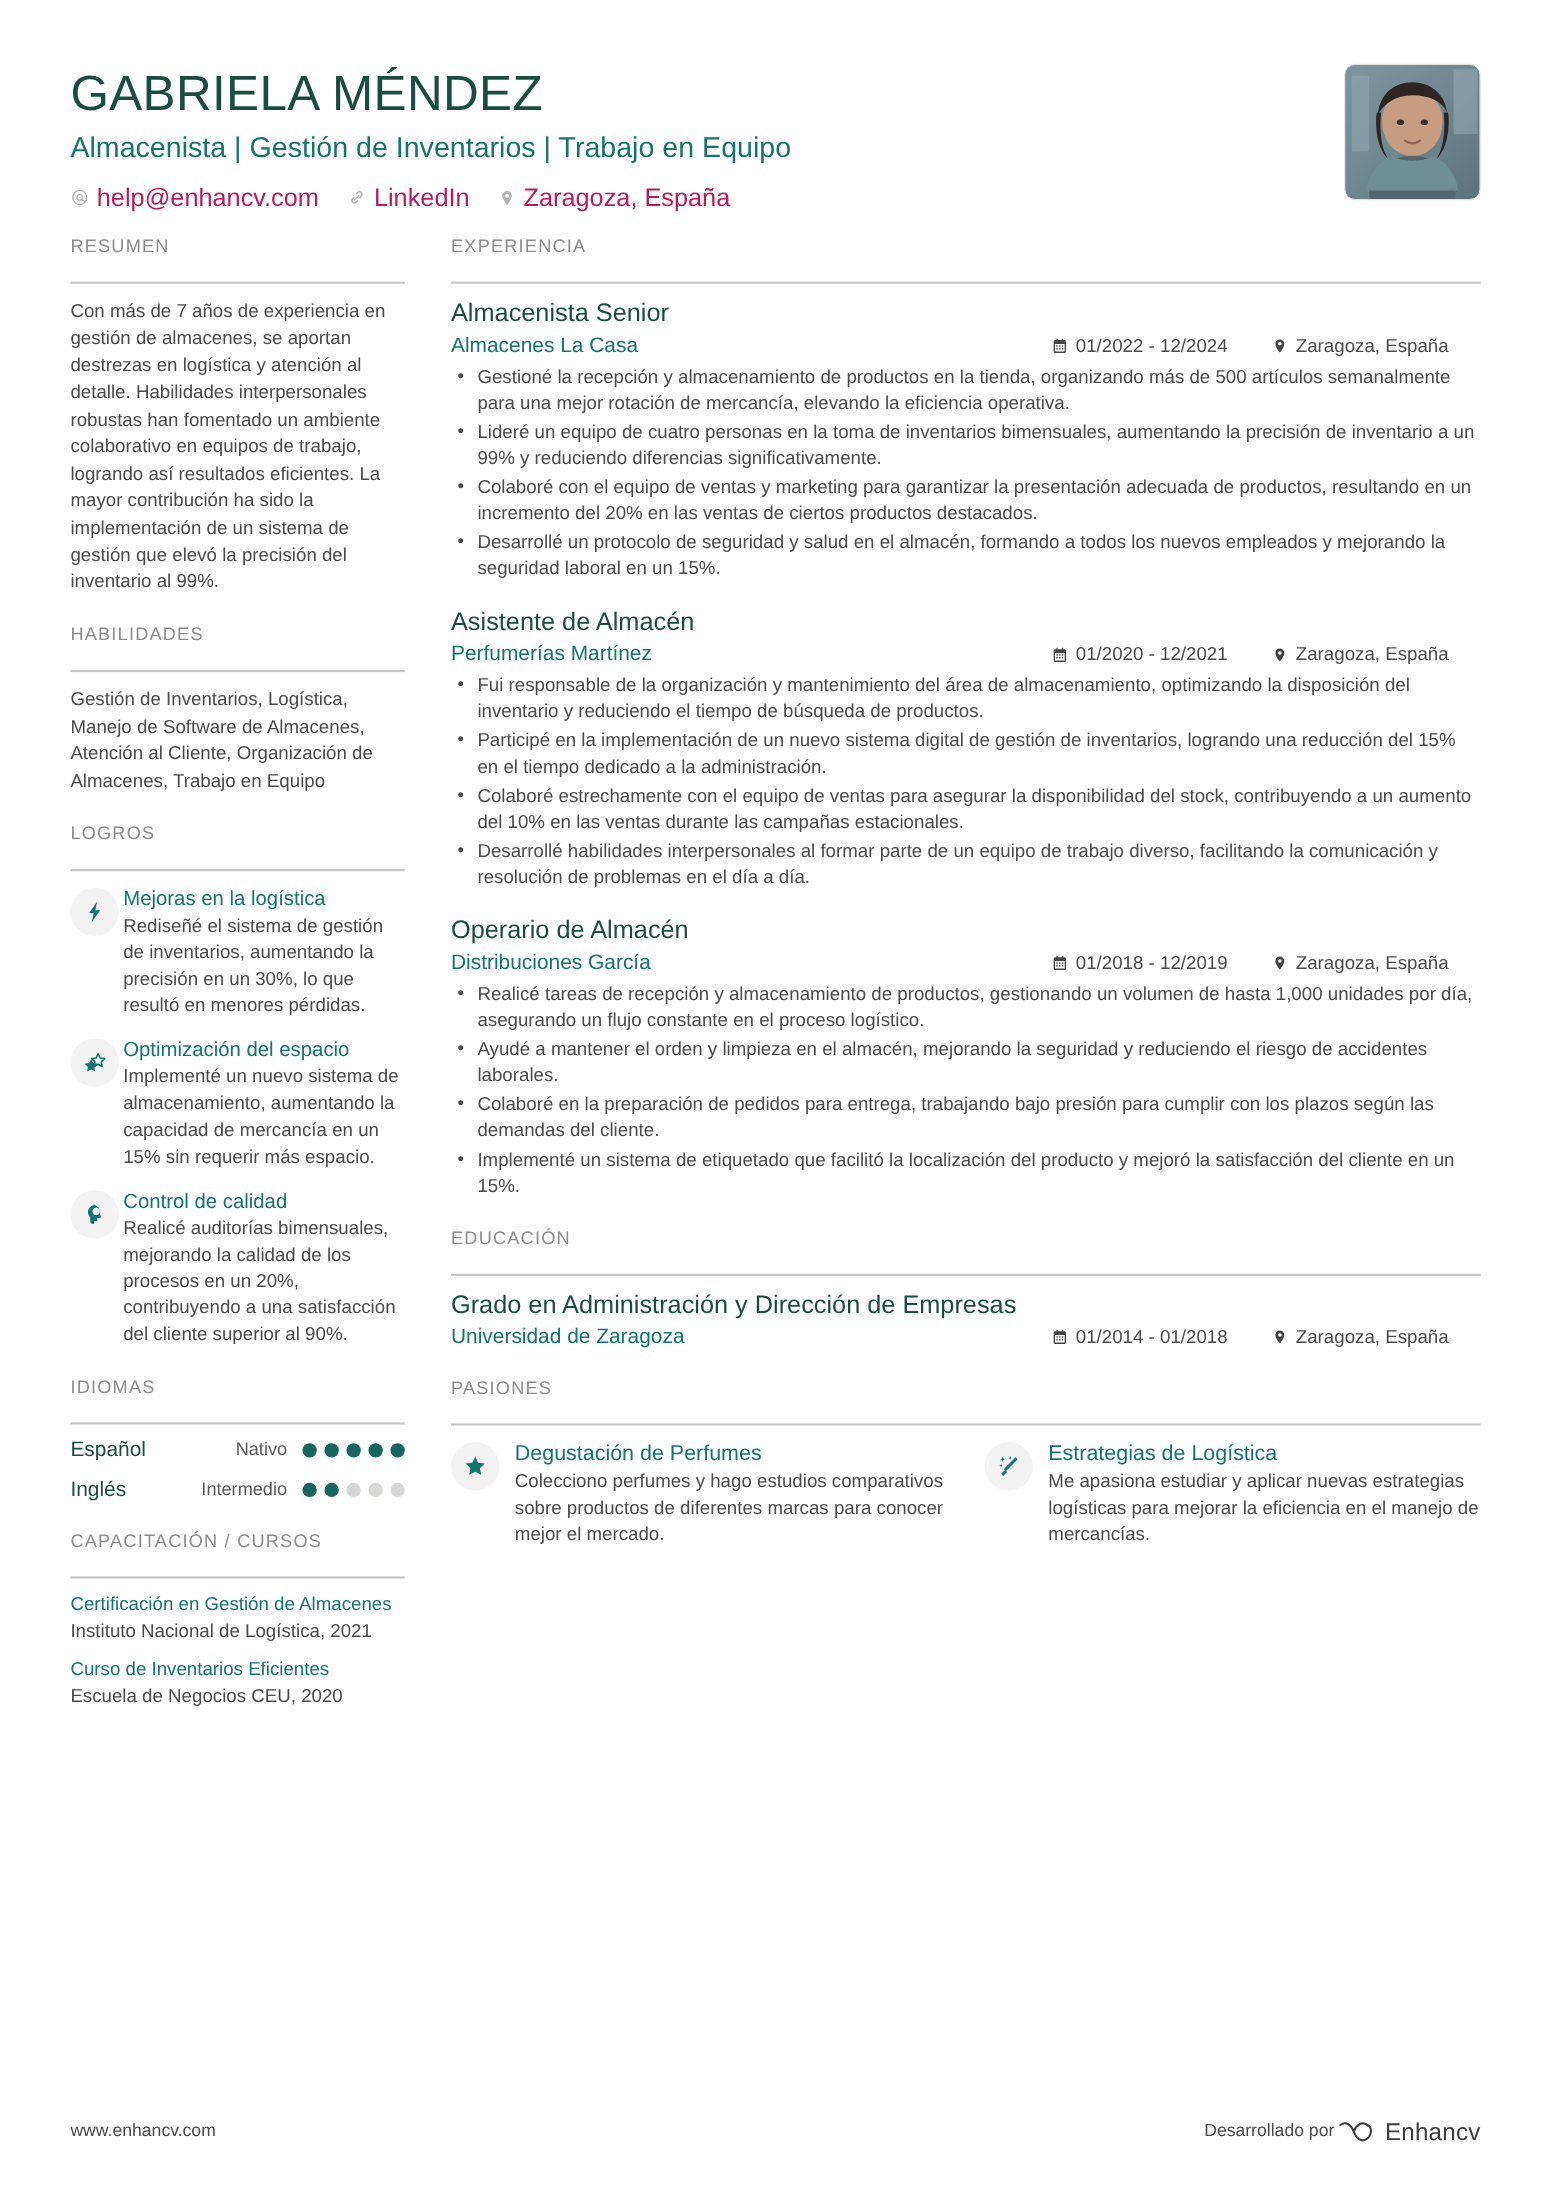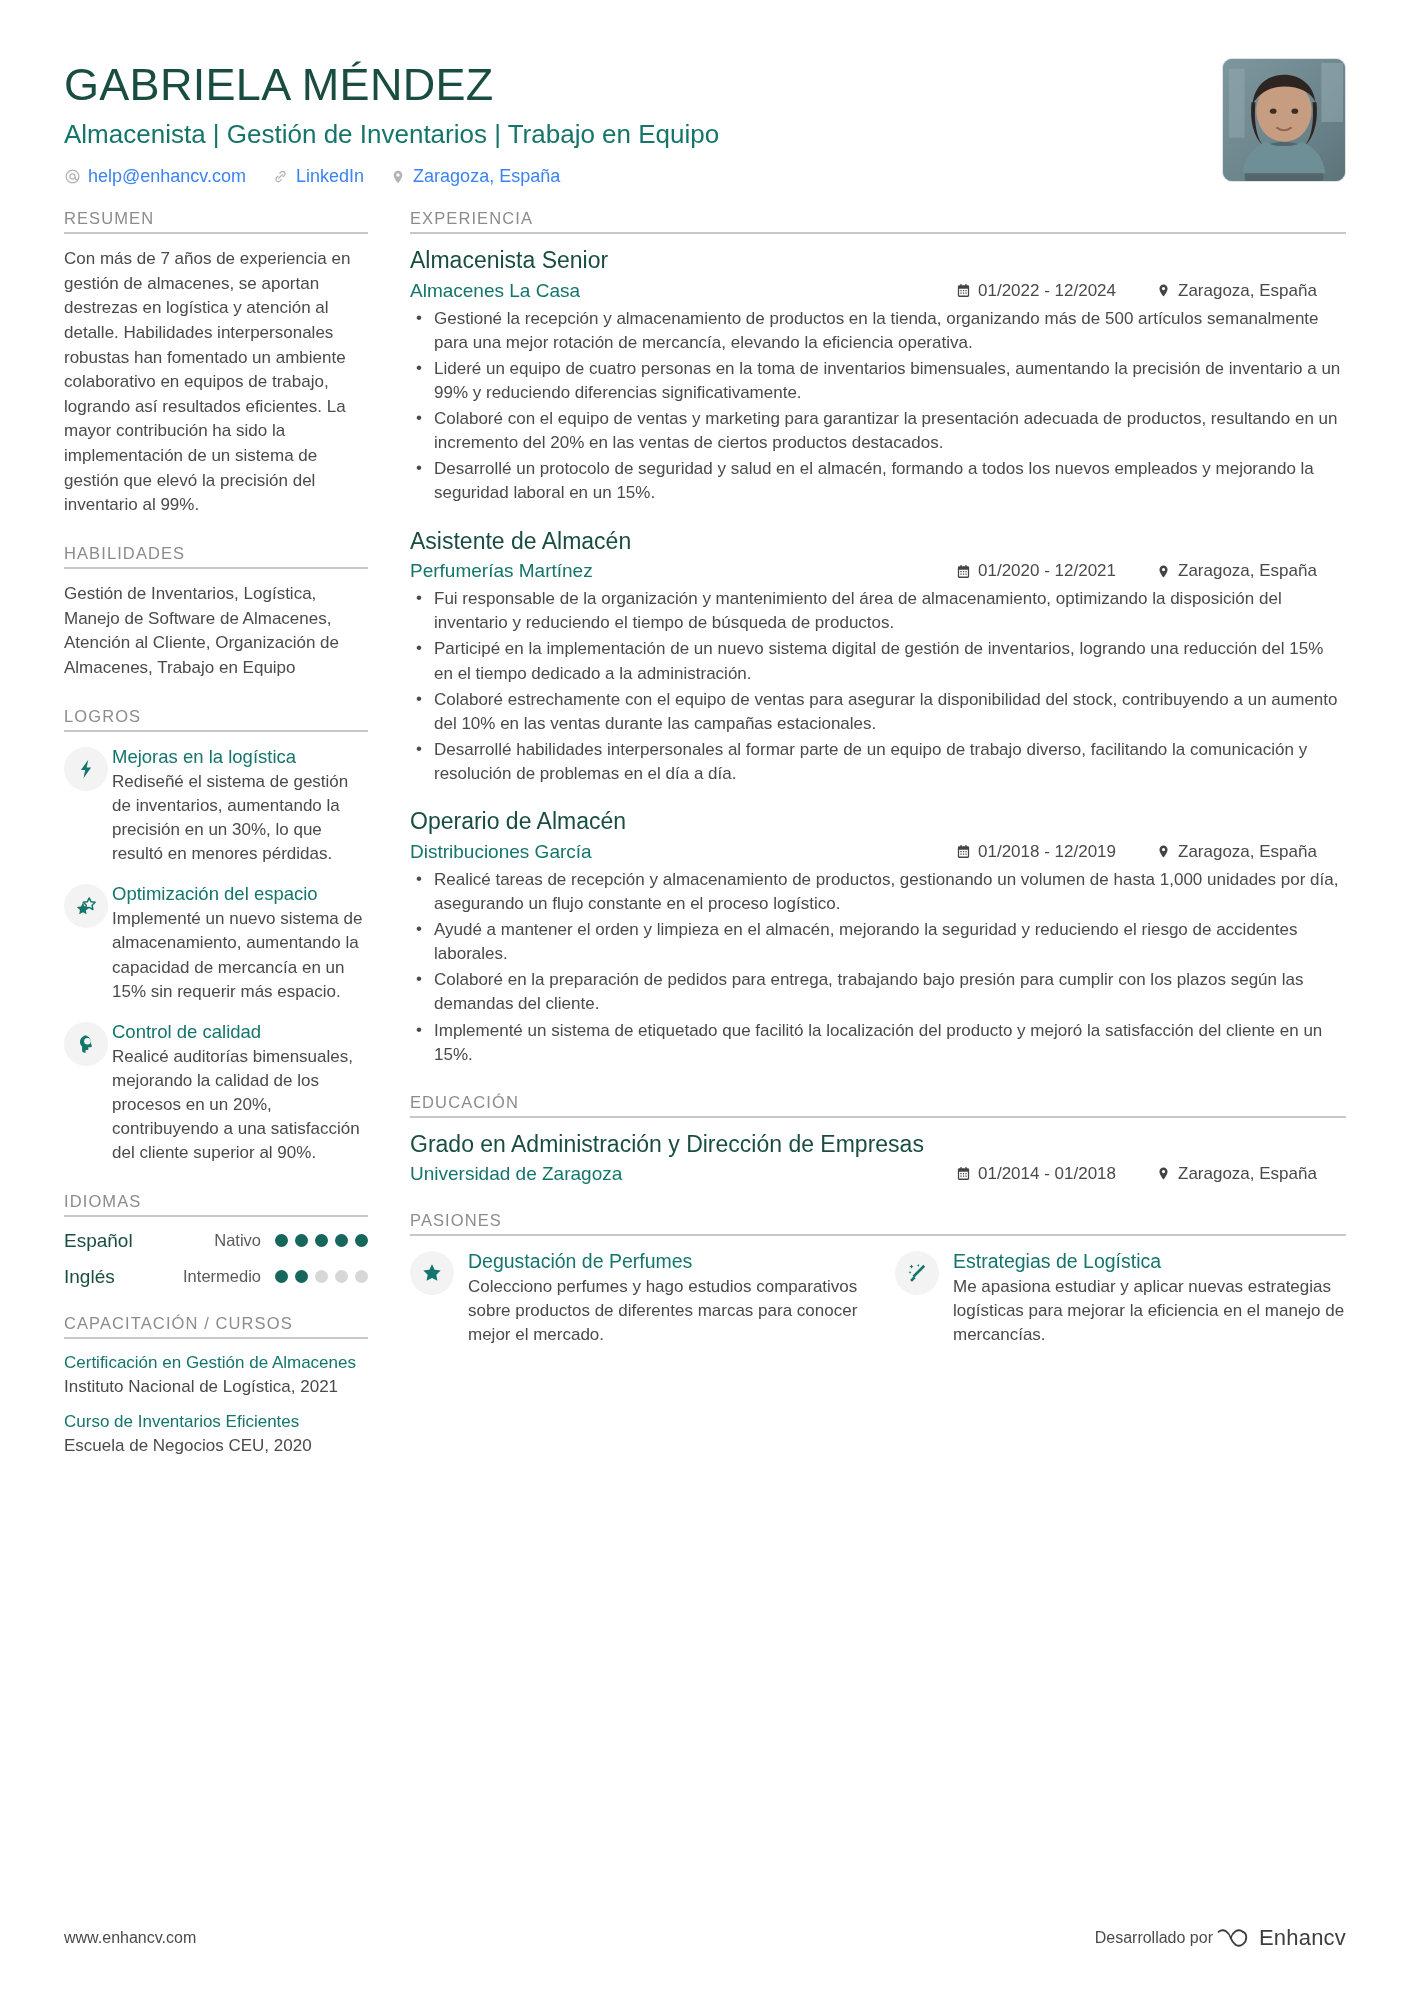--- a/index.html
+++ b/index.html
@@ -37,22 +37,22 @@
     color: #15756b;
     margin-top: 8px;
     font-weight: normal;
     line-height: 1.25;
   }
   .contact-row {
     display: flex;
     align-items: center;
     gap: 26px;
     margin-top: 16px;
-    font-size: 18px;
-    color: #3b82f6;
+    font-size: 23px;
+    color: #be185d;
   }
   .contact-item {
     display: flex;
     align-items: center;
     gap: 7px;
     white-space: nowrap;
   }
   .contact-item .ci-icon {
     color: #b4b4b4;
     font-size: 16px;
@@ -79,21 +79,21 @@
     margin-top: 14px;
   }
   .col-left { width: 304px; flex: none; }
   .col-right { flex: 1; }
 
   .sec-title {
     font-size: 16.5px;
     letter-spacing: 1.1px;
     color: #8c8c8c;
     text-transform: uppercase;
-    padding-bottom: 4px;
+    padding-bottom: 22px;
     border-bottom: 2px solid #c7c7c7;
     margin-bottom: 13px;
     font-weight: normal;
   }
   .sec { margin-bottom: 26px; }
 
   .body-text {
     font-size: 17px;
     line-height: 1.45;
     color: #4a4a4a;

